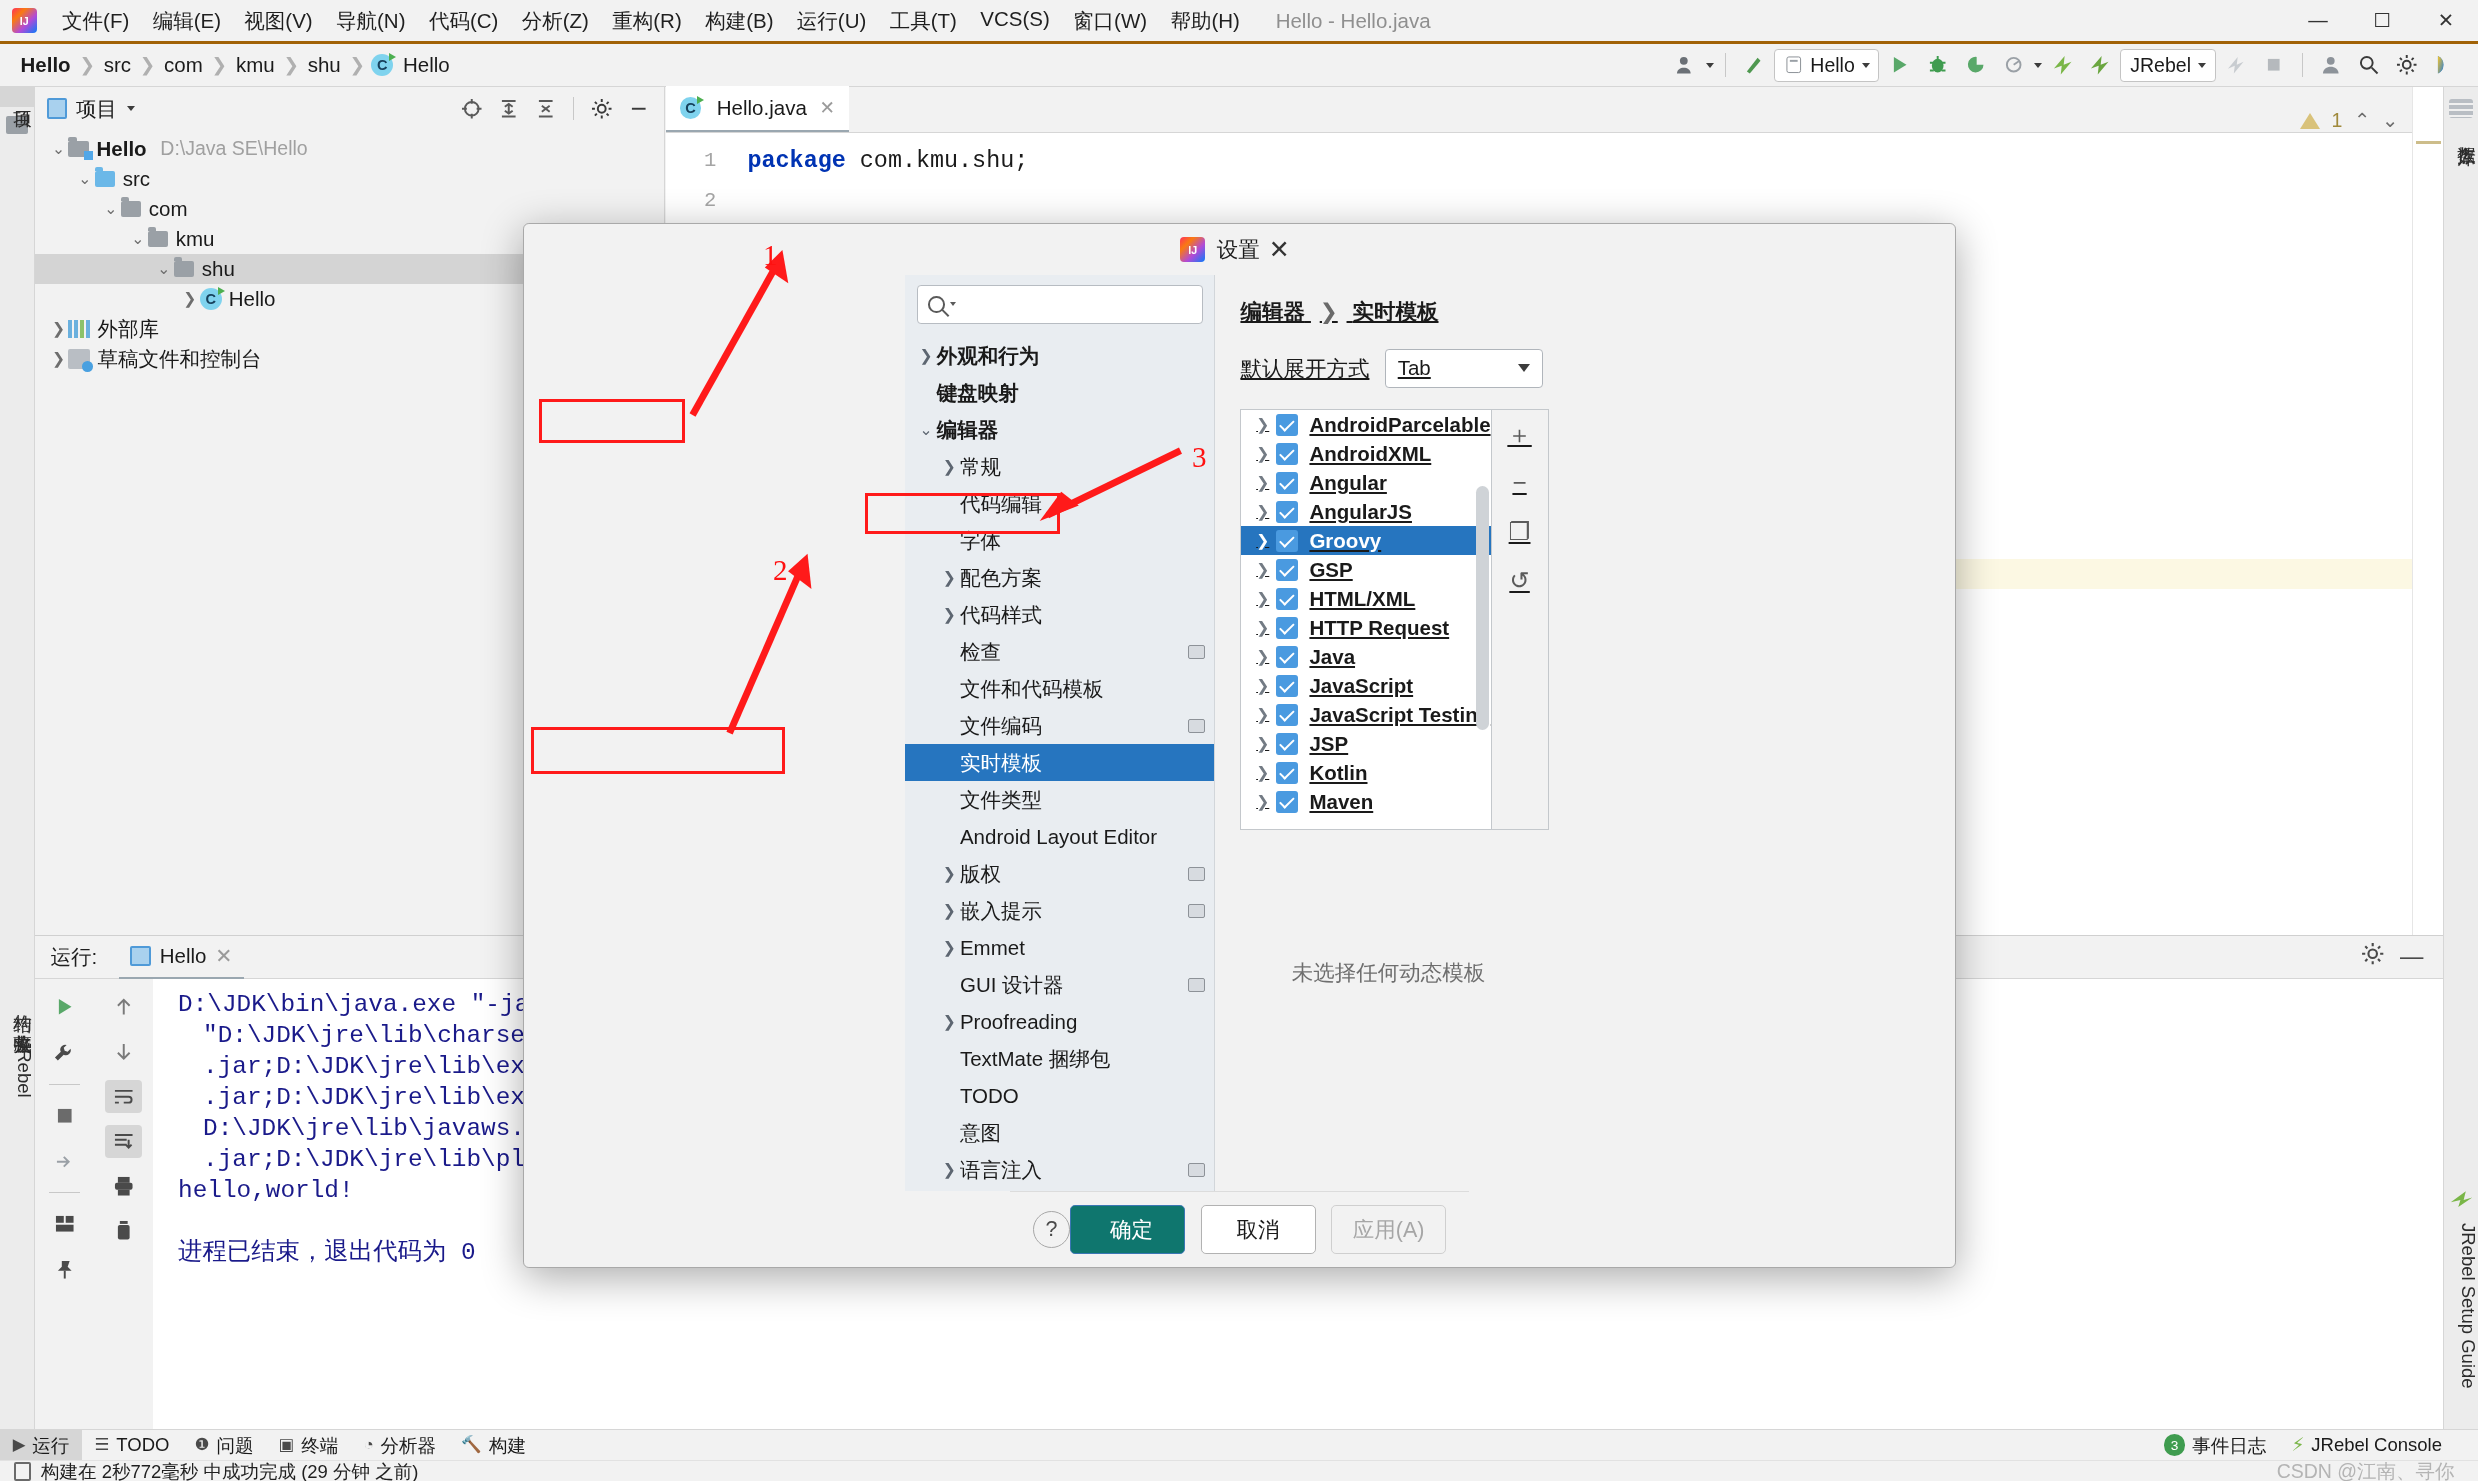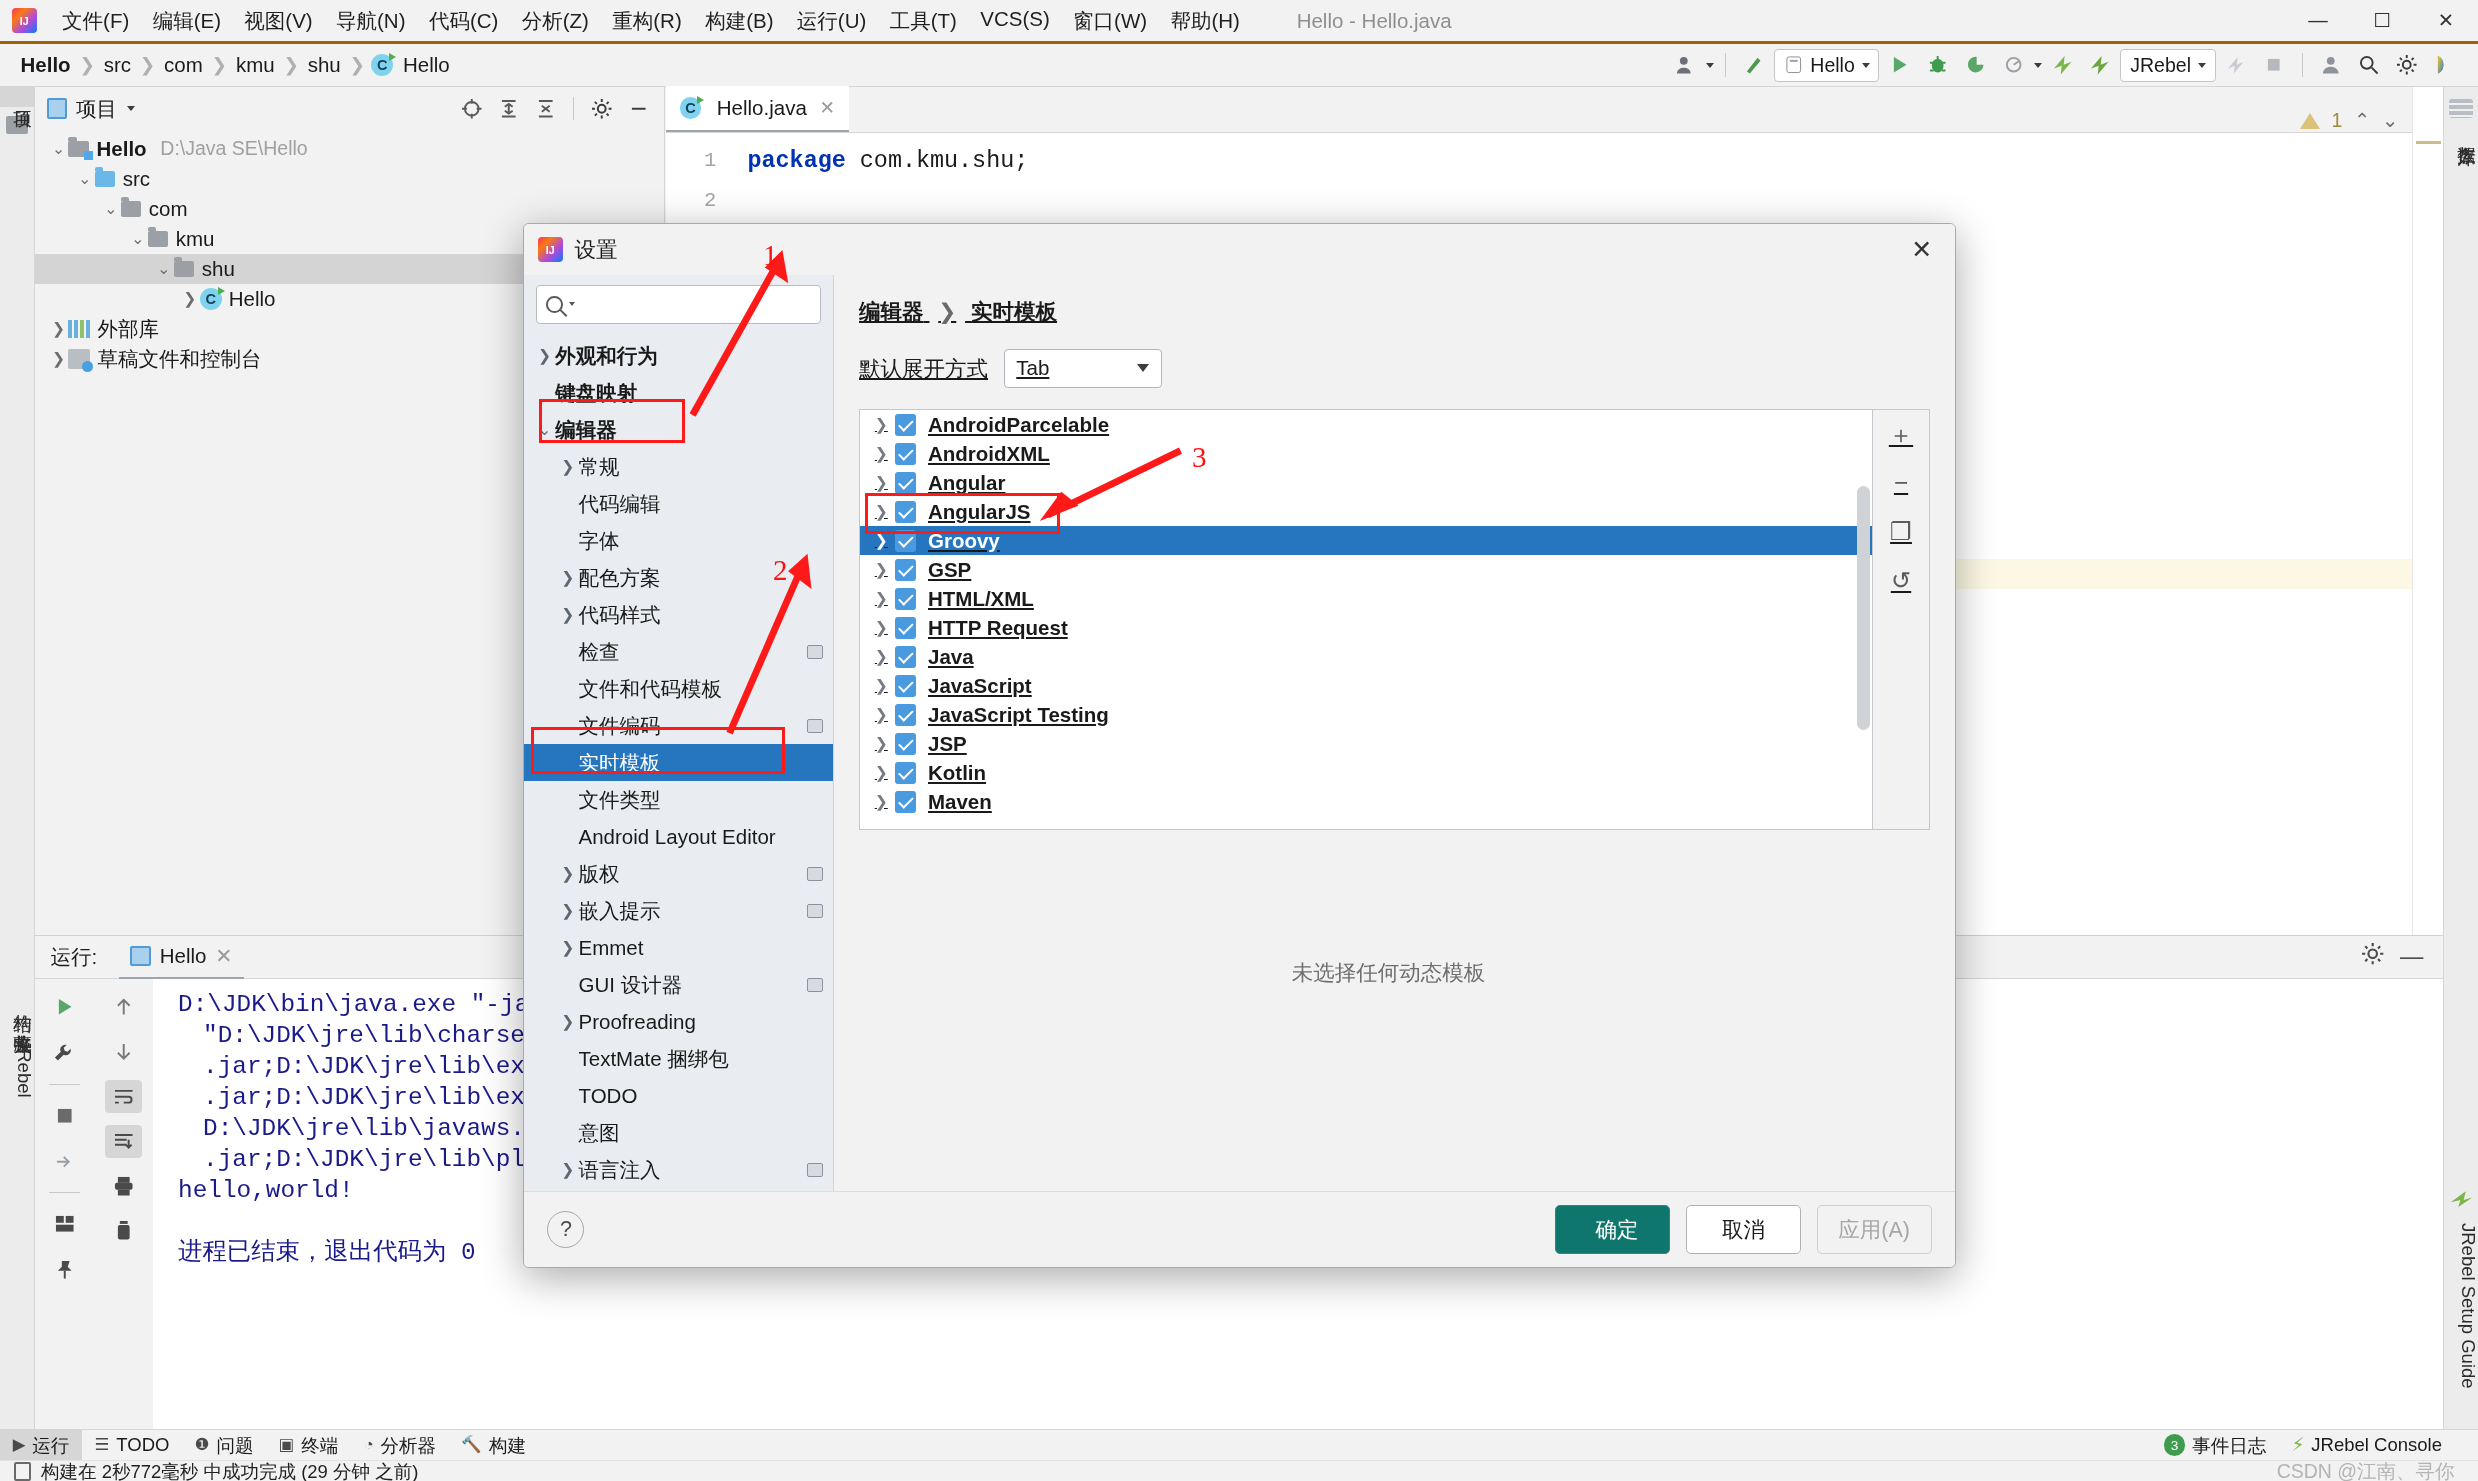--- a/index.html
+++ b/index.html
@@ -25,21 +25,21 @@
     position:relative; flex:none;
   }
   .ij-logo::after{
     content:"IJ"; position:absolute; left:0; right:0; top:50%; transform:translateY(-50%);
     text-align:center; font-size:10.7px; font-weight:bold; color:#fff;
     font-family:"Liberation Sans",sans-serif;
   }
   .menu-item {
     padding:3.9px 11.7px; font-size:20.5px; color:#1f1f1f; white-space:nowrap; cursor:default;
   }
-  .win-title { margin-left:45px; color:#8f8f8f; font-size:20.5px; }
+  .win-title { margin-left:24px; color:#8f8f8f; font-size:20.5px; }
   .win-ctrls { margin-left:auto; display:flex; height:44px; }
   .win-btn {
     width:64px; height:44px; display:flex; align-items:center; justify-content:center;
     color:#333; font-size:19.5px;
   }
 
   
   .navbar {
     position:absolute; left:0; top:44px; width:2478px; height:43px;
     background:#f2f2f2; display:flex; align-items:center; padding-left:17.6px;
@@ -152,21 +152,21 @@
   .bb-item.sel{ background:#d6d6d6;}
   .statusbar{ position:absolute; left:0; top:1460px; width:2478px; height:21.5px; background:#f2f2f2; display:flex; align-items:center; padding-left:13.7px; font-size:18.5px; color:#1f1f1f; border-top:1px solid #e2e2e2;}
   .watermark{ margin-left:auto; padding-right:23.4px; color:#b4b4b4; font-size:19.5px;}
   .badge-green{ width:21.5px;height:21.5px;border-radius:50%;background:#3f9c4f;color:#fff;font-size:13.7px;display:flex;align-items:center;justify-content:center;}
 
   
   .dlg {
     position:absolute; left:523px; top:223px; width:1433px; height:1045px;
     background:#f2f2f2; border:1px solid #a9a9a9; border-radius:5.9px;
     box-shadow:0 9.8px 41px rgba(0,0,0,.33);
-    display:flex; flex-direction:column; overflow:hidden;
+    display:flex; flex-direction:column; overflow:hidden;align-items:center;
   }
   .dlg-title { height:51px; display:flex; align-items:center; padding:0 13.7px; background:#f2f2f2;}
   .dlg-title .t { font-size:21.5px; margin-left:11.7px; }
   .dlg-x { margin-left:auto; font-size:25px; color:#333; width:39px;height:39px;display:flex;align-items:center;justify-content:center;}
   .dlg-body { flex:1; display:flex; }
   .dlg-left { width:310px; background:#e9edf1; display:flex; flex-direction:column; border-right:1px solid #d2d6da;}
   .search-wrap { padding:9.8px 11.7px 11.7px 11.7px; }
   .search-box {
     height:39px; background:#fff; border:1px solid #b7bcc2; border-radius:3.9px;
     display:flex; align-items:center; padding:0 9.8px; gap:5.9px;

